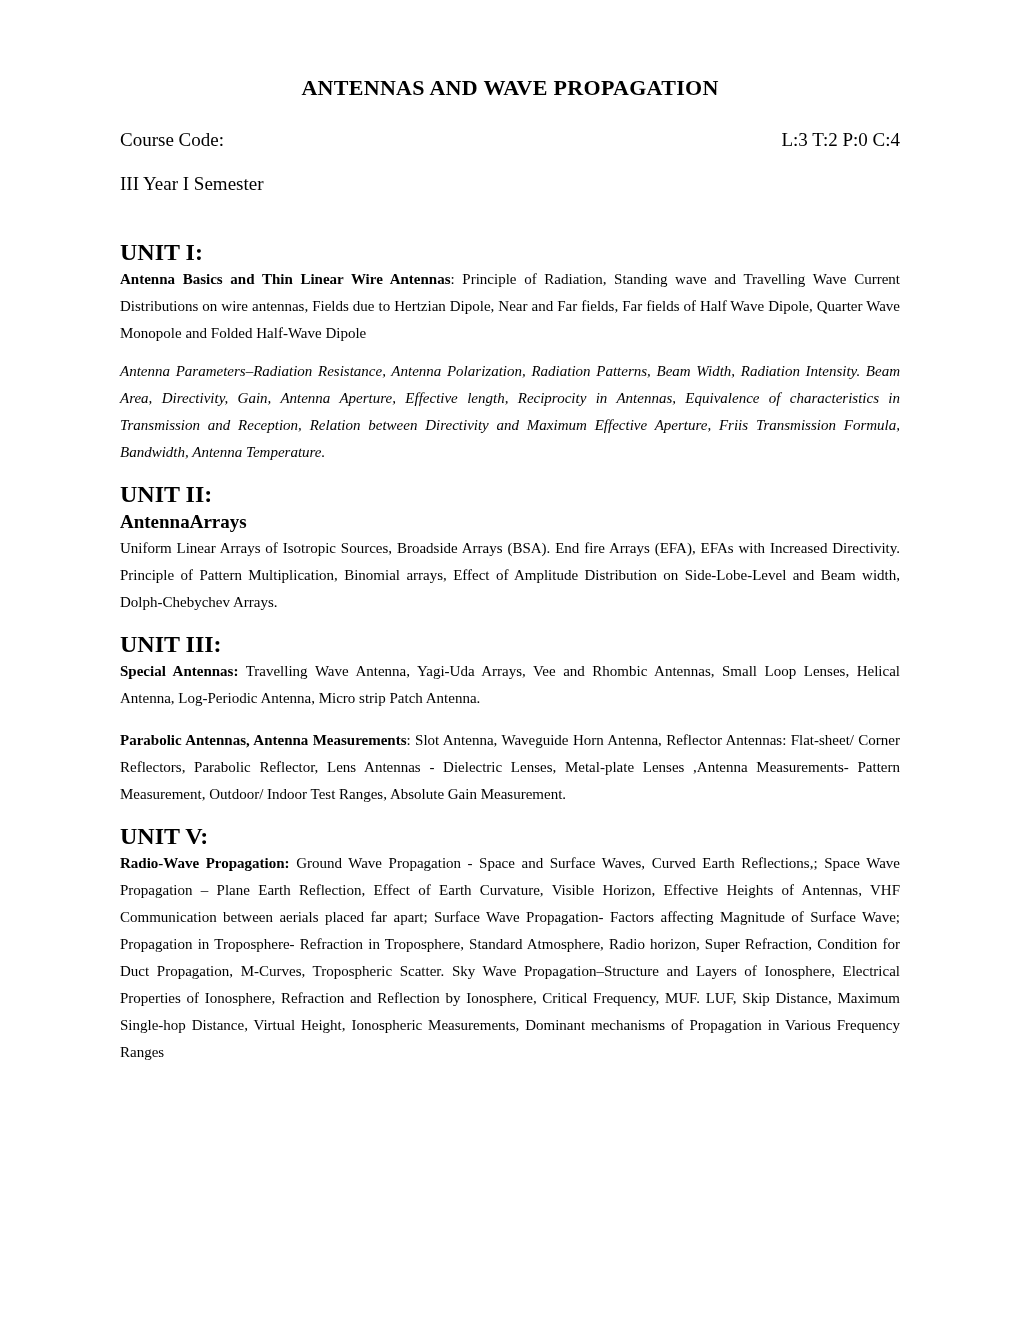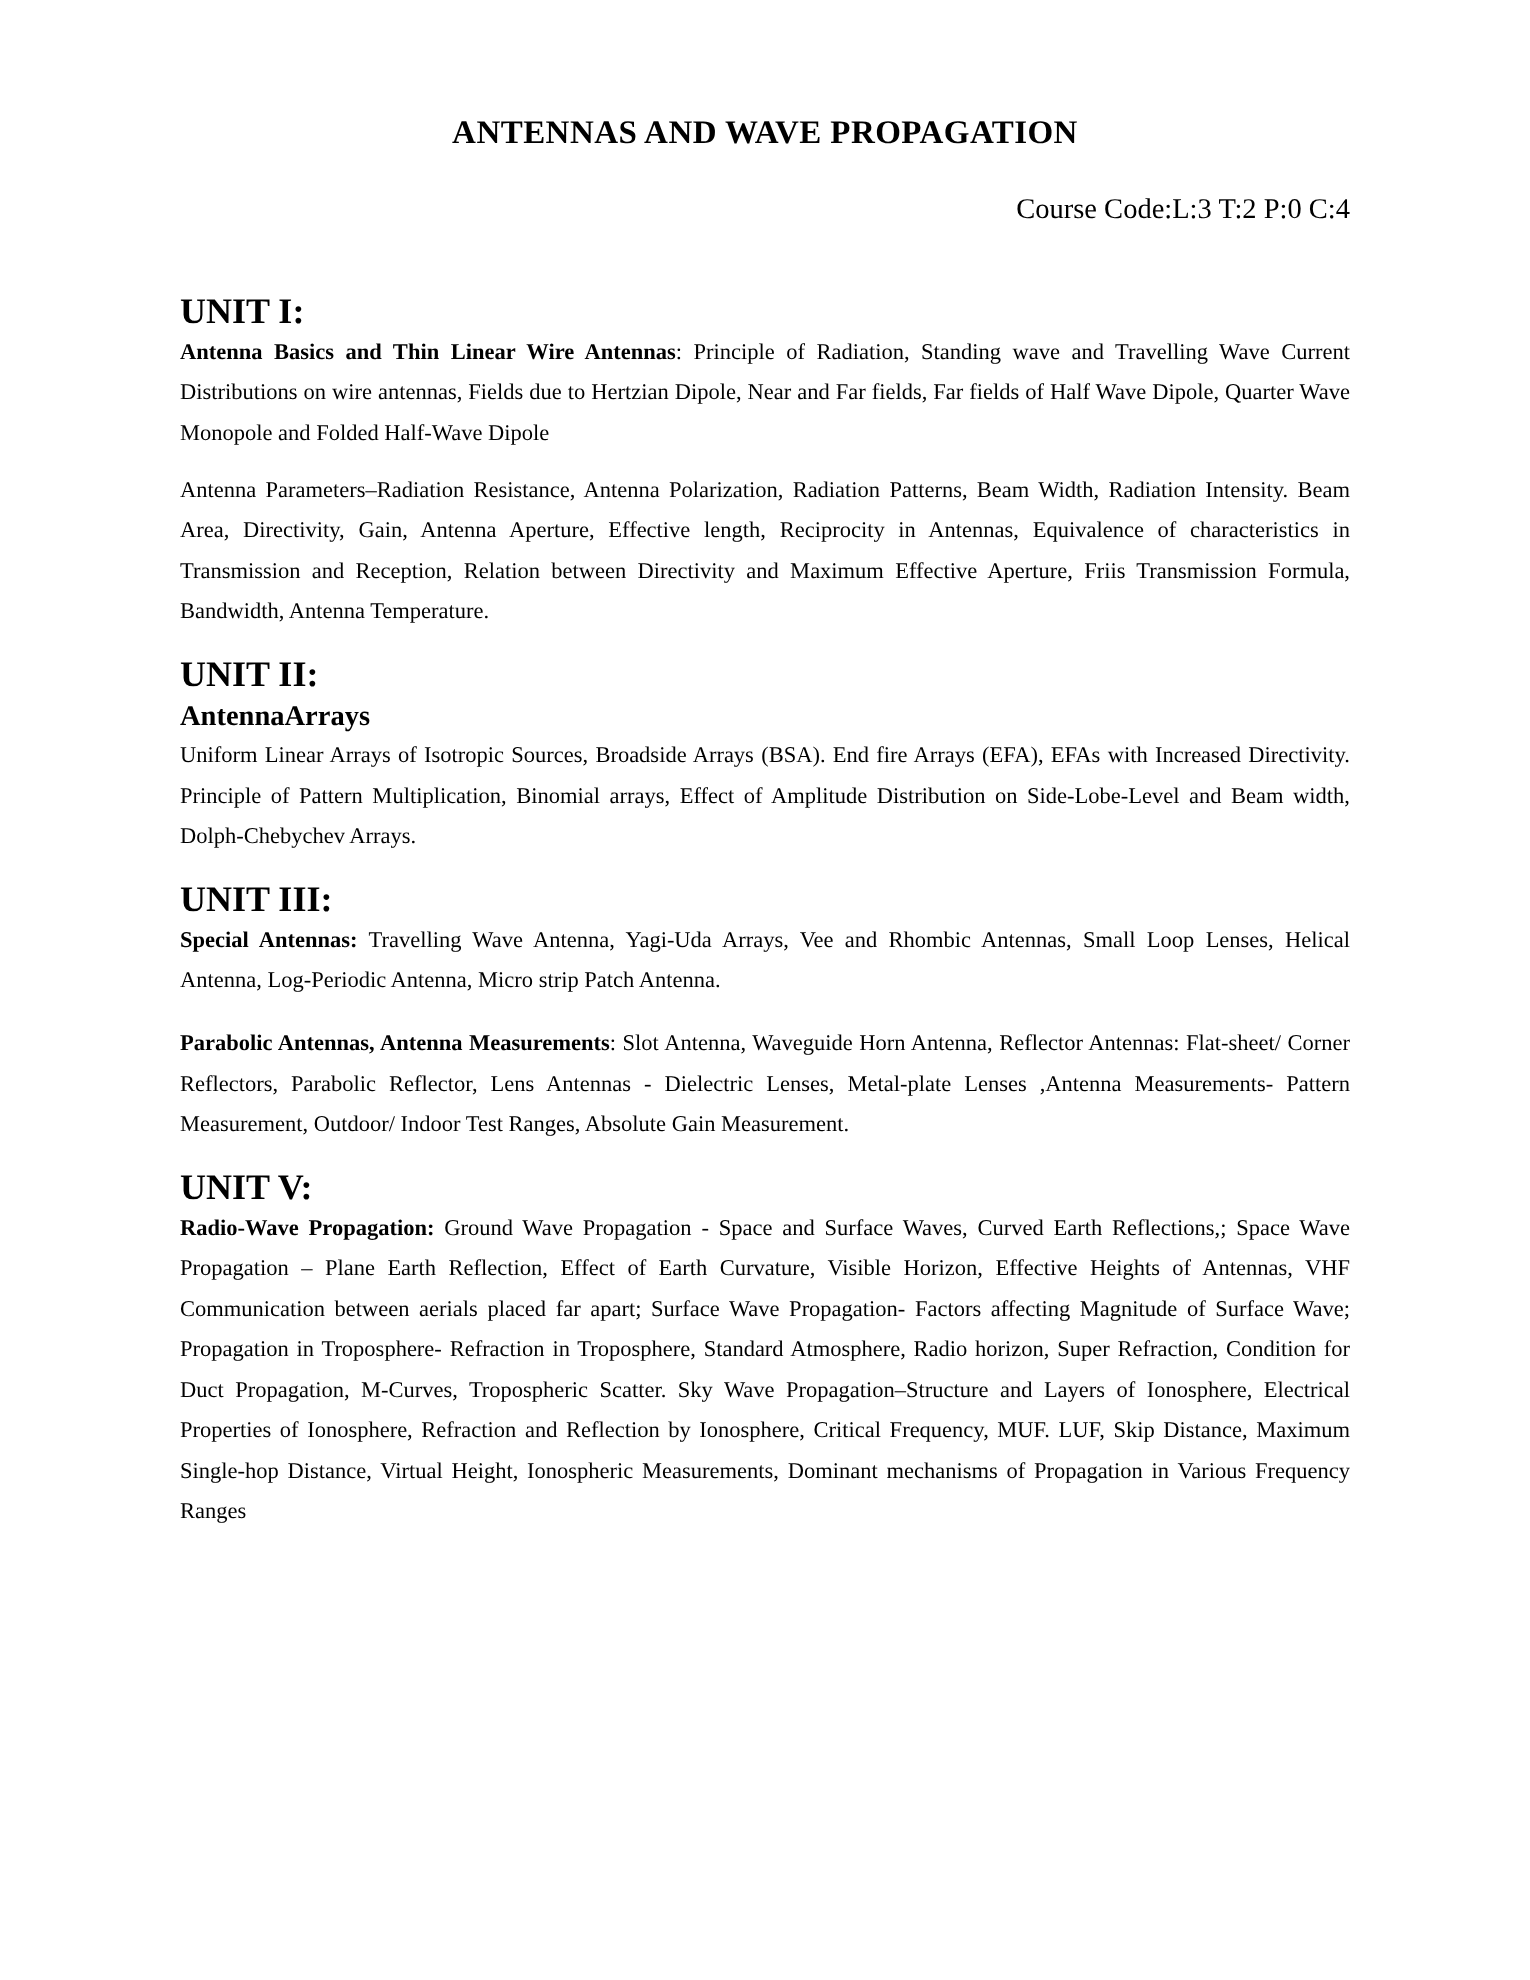--- a/index.html
+++ b/index.html
@@ -24,21 +24,21 @@
   .doc-title {
     text-align: center;
     font-weight: bold;
     font-size: 22px;
     line-height: 28px;
     letter-spacing: 0.3px;
     margin: 0;
   }
   .course-row {
     display: flex;
-    justify-content: flex-end;
+    justify-content: space-between;
     align-items: baseline;
     font-size: 19px;
     line-height: 27px;
     margin-top: 24px;
   }
   .semester {
     font-size: 19px;
     line-height: 27px;
     margin-top: 17px;
   }
@@ -61,37 +61,39 @@
     margin: 0;
   }
   .para {
     font-size: 15px;
     line-height: 27px;
     text-align: justify;
     margin: 0;
   }
   .para + .para {
     margin-top: 11px;
+    font-style: italic;
   }
   .lead-bold {
     font-weight: bold;
   }
 </style>
 </head>
 <body>
 
 <div class="page">
 
   <h1 class="doc-title">ANTENNAS AND WAVE PROPAGATION</h1>
 
   <div class="course-row">
     <span>Course Code:</span>
     <span>L:3 T:2 P:0 C:4</span>
   </div>
 
+  <div class="semester">III Year I Semester</div>
 
   <section class="unit first">
     <h2 class="unit-heading">UNIT I:</h2>
     <p class="para"><span class="lead-bold">Antenna Basics and Thin Linear Wire Antennas</span><span>: Principle of Radiation, Standing wave and Travelling Wave Current Distributions on wire antennas, Fields due to Hertzian Dipole, Near and Far fields, Far fields of Half Wave Dipole, Quarter Wave Monopole and Folded Half-Wave Dipole</span></p>
     <p class="para">Antenna Parameters–Radiation Resistance, Antenna Polarization, Radiation Patterns, Beam Width, Radiation Intensity. Beam Area, Directivity, Gain, Antenna Aperture, Effective length, Reciprocity in Antennas, Equivalence of characteristics in Transmission and Reception, Relation between Directivity and Maximum Effective Aperture, Friis Transmission Formula, Bandwidth, Antenna Temperature.</p>
   </section>
 
   <section class="unit">
     <h2 class="unit-heading">UNIT II:</h2>
     <h3 class="unit-subheading">AntennaArrays</h3>

